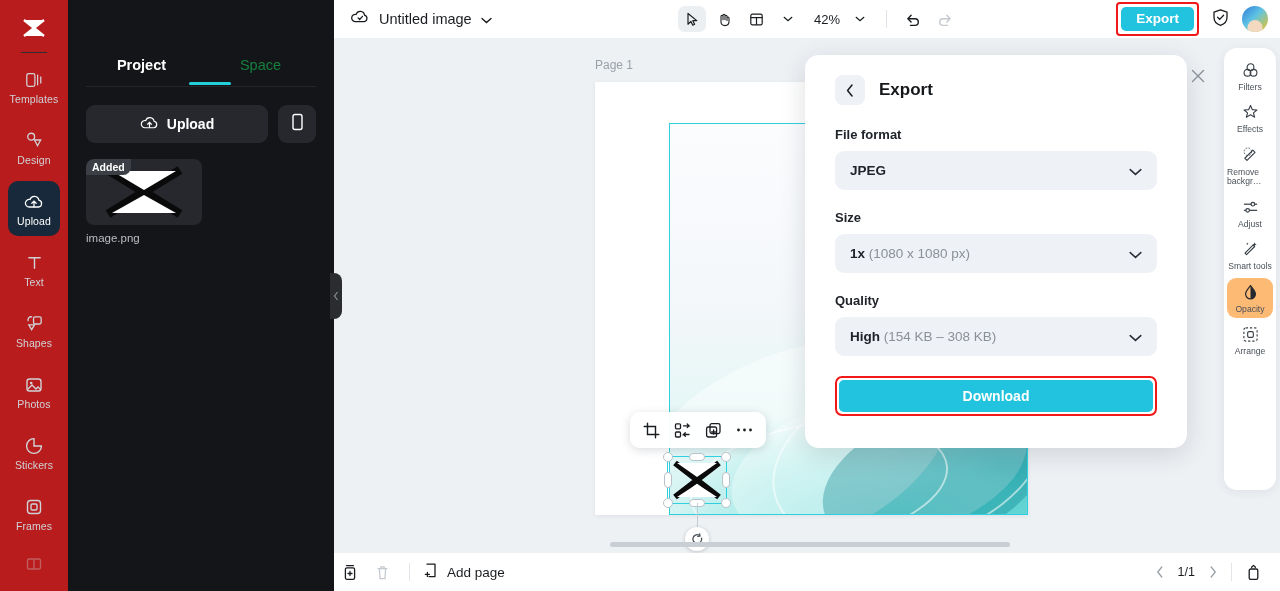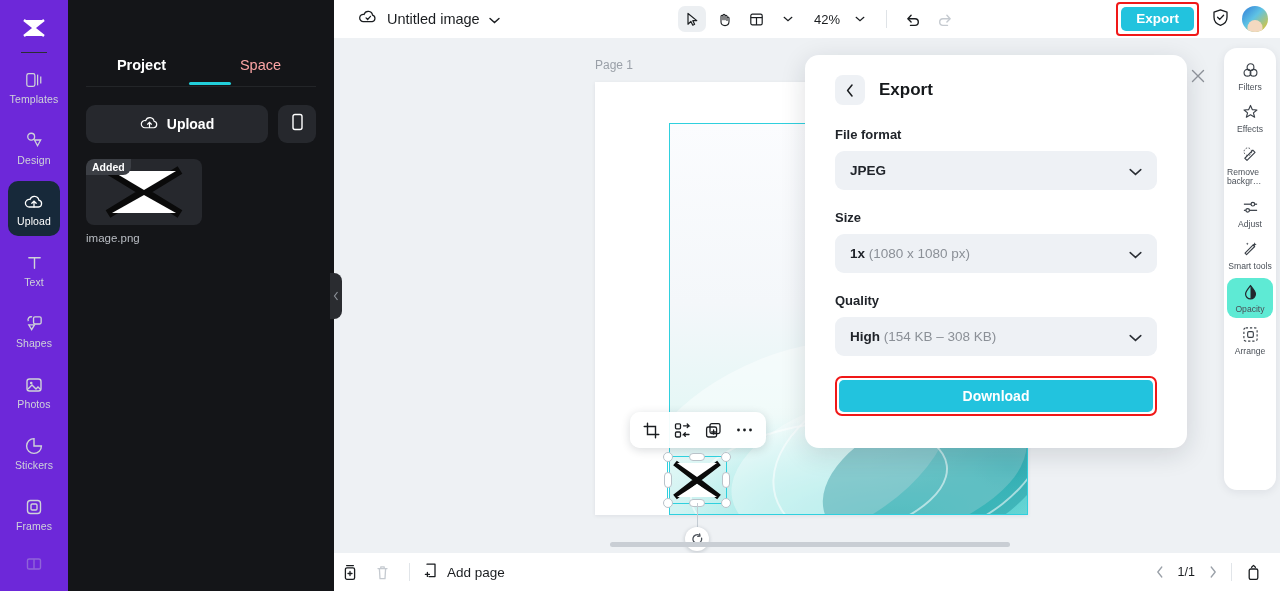--- a/index.html
+++ b/index.html
@@ -7,21 +7,21 @@
     width: 1280px; height: 591px;
     overflow: hidden;
     font-family: "Liberation Sans", sans-serif;
     background: #eef1f4;
   }
   #app { position: relative; width: 1280px; height: 591px; }
 
   
   .rail {
     position: absolute; left: 0; top: 0; width: 68px; height: 591px;
-    background: #6d28d9;
+    background: #b91c1c;
     display: flex; flex-direction: column; align-items: center;
     padding-top: 6px;
     z-index: 20;
   }
   .rail-logo {
     width: 68px; height: 44px;
     display: flex; align-items: center; justify-content: center;
   }
   .rail-sep { width: 26px; height: 1px; background: #2b2e33; margin: 2px 0 6px; }
   .rail-item {
@@ -46,21 +46,21 @@
   .lp-tabs {
     display: flex; height: 46px; align-items: center; padding: 0 14px;
     position: relative;
     margin-top: 40px;
   }
   .lp-tab {
     flex: 1; text-align: center; font-size: 14.5px; cursor: pointer;
     padding-top: 4px;
   }
   .lp-tab.active { color: #ffffff; font-weight: bold; }
-  .lp-tab.idle { color: #fca5a5; }
+  .lp-tab.idle { color: #15803d; }
   .lp-underline {
     position: absolute; left: 121px; bottom: 1px; width: 42px; height: 3px;
     background: #22cfdb; border-radius: 2px;
   }
   .lp-divider { height: 1px; background: #232528; margin: 0 18px; }
   .lp-actions { display: flex; gap: 10px; padding: 18px 18px 0; }
   .btn-upload {
     flex: 1; height: 38px; border-radius: 9px; background: #26282d;
     display: flex; align-items: center; justify-content: center; gap: 8px;
     color: #fff; font-size: 14px; font-weight: bold; cursor: pointer;
@@ -91,21 +91,21 @@
     display: flex; align-items: center; justify-content: center;
     z-index: 19; cursor: pointer;
   }
 
   
   .topbar {
     position: absolute; left: 334px; top: 0; width: 946px; height: 38px;
     background: #ffffff; display: flex; align-items: center;
     z-index: 15;
   }
-  .tb-left { display: flex; align-items: center; gap: 9px; padding-left: 24px; }
+  .tb-left { display: flex; align-items: center; gap: 9px; padding-left: 16px; }
   .tb-title { font-size: 14.5px; color: #1a1d20; }
   .tb-center {
     position: absolute; left: 344px; display: flex; align-items: center; gap: 4px;
   }
   .tb-tool {
     width: 28px; height: 26px; border-radius: 7px;
     display: flex; align-items: center; justify-content: center; cursor: pointer;
   }
   .tb-tool.sel { background: #eceff2; }
   .tb-zoom {
@@ -251,21 +251,21 @@
     background: #ffffff; border-radius: 13px;
     box-shadow: 0 2px 10px rgba(20,30,45,.08);
     padding: 8px 0; z-index: 25;
     display: flex; flex-direction: column; align-items: center; gap: 2px;
   }
   .rt-item {
     width: 46px; border-radius: 9px; padding: 5px 0 4px;
     display: flex; flex-direction: column; align-items: center; gap: 3px;
     cursor: pointer;
   }
-  .rt-item.active { background: #5eead4; }
+  .rt-item.active { background: #fdba74; }
   .rt-lbl { font-size: 8.6px; color: #4a5058; line-height: 1.1; }
   .rt-ico { height: 19px; display:flex; align-items:center; justify-content:center; }
 
   
   .botbar {
     position: absolute; left: 334px; bottom: 0; width: 946px; height: 38px;
     background: #ffffff; display: flex; align-items: center;
     z-index: 15;
   }
   .bb-left { display: flex; align-items: center; gap: 6px; padding-left: 3px; }

